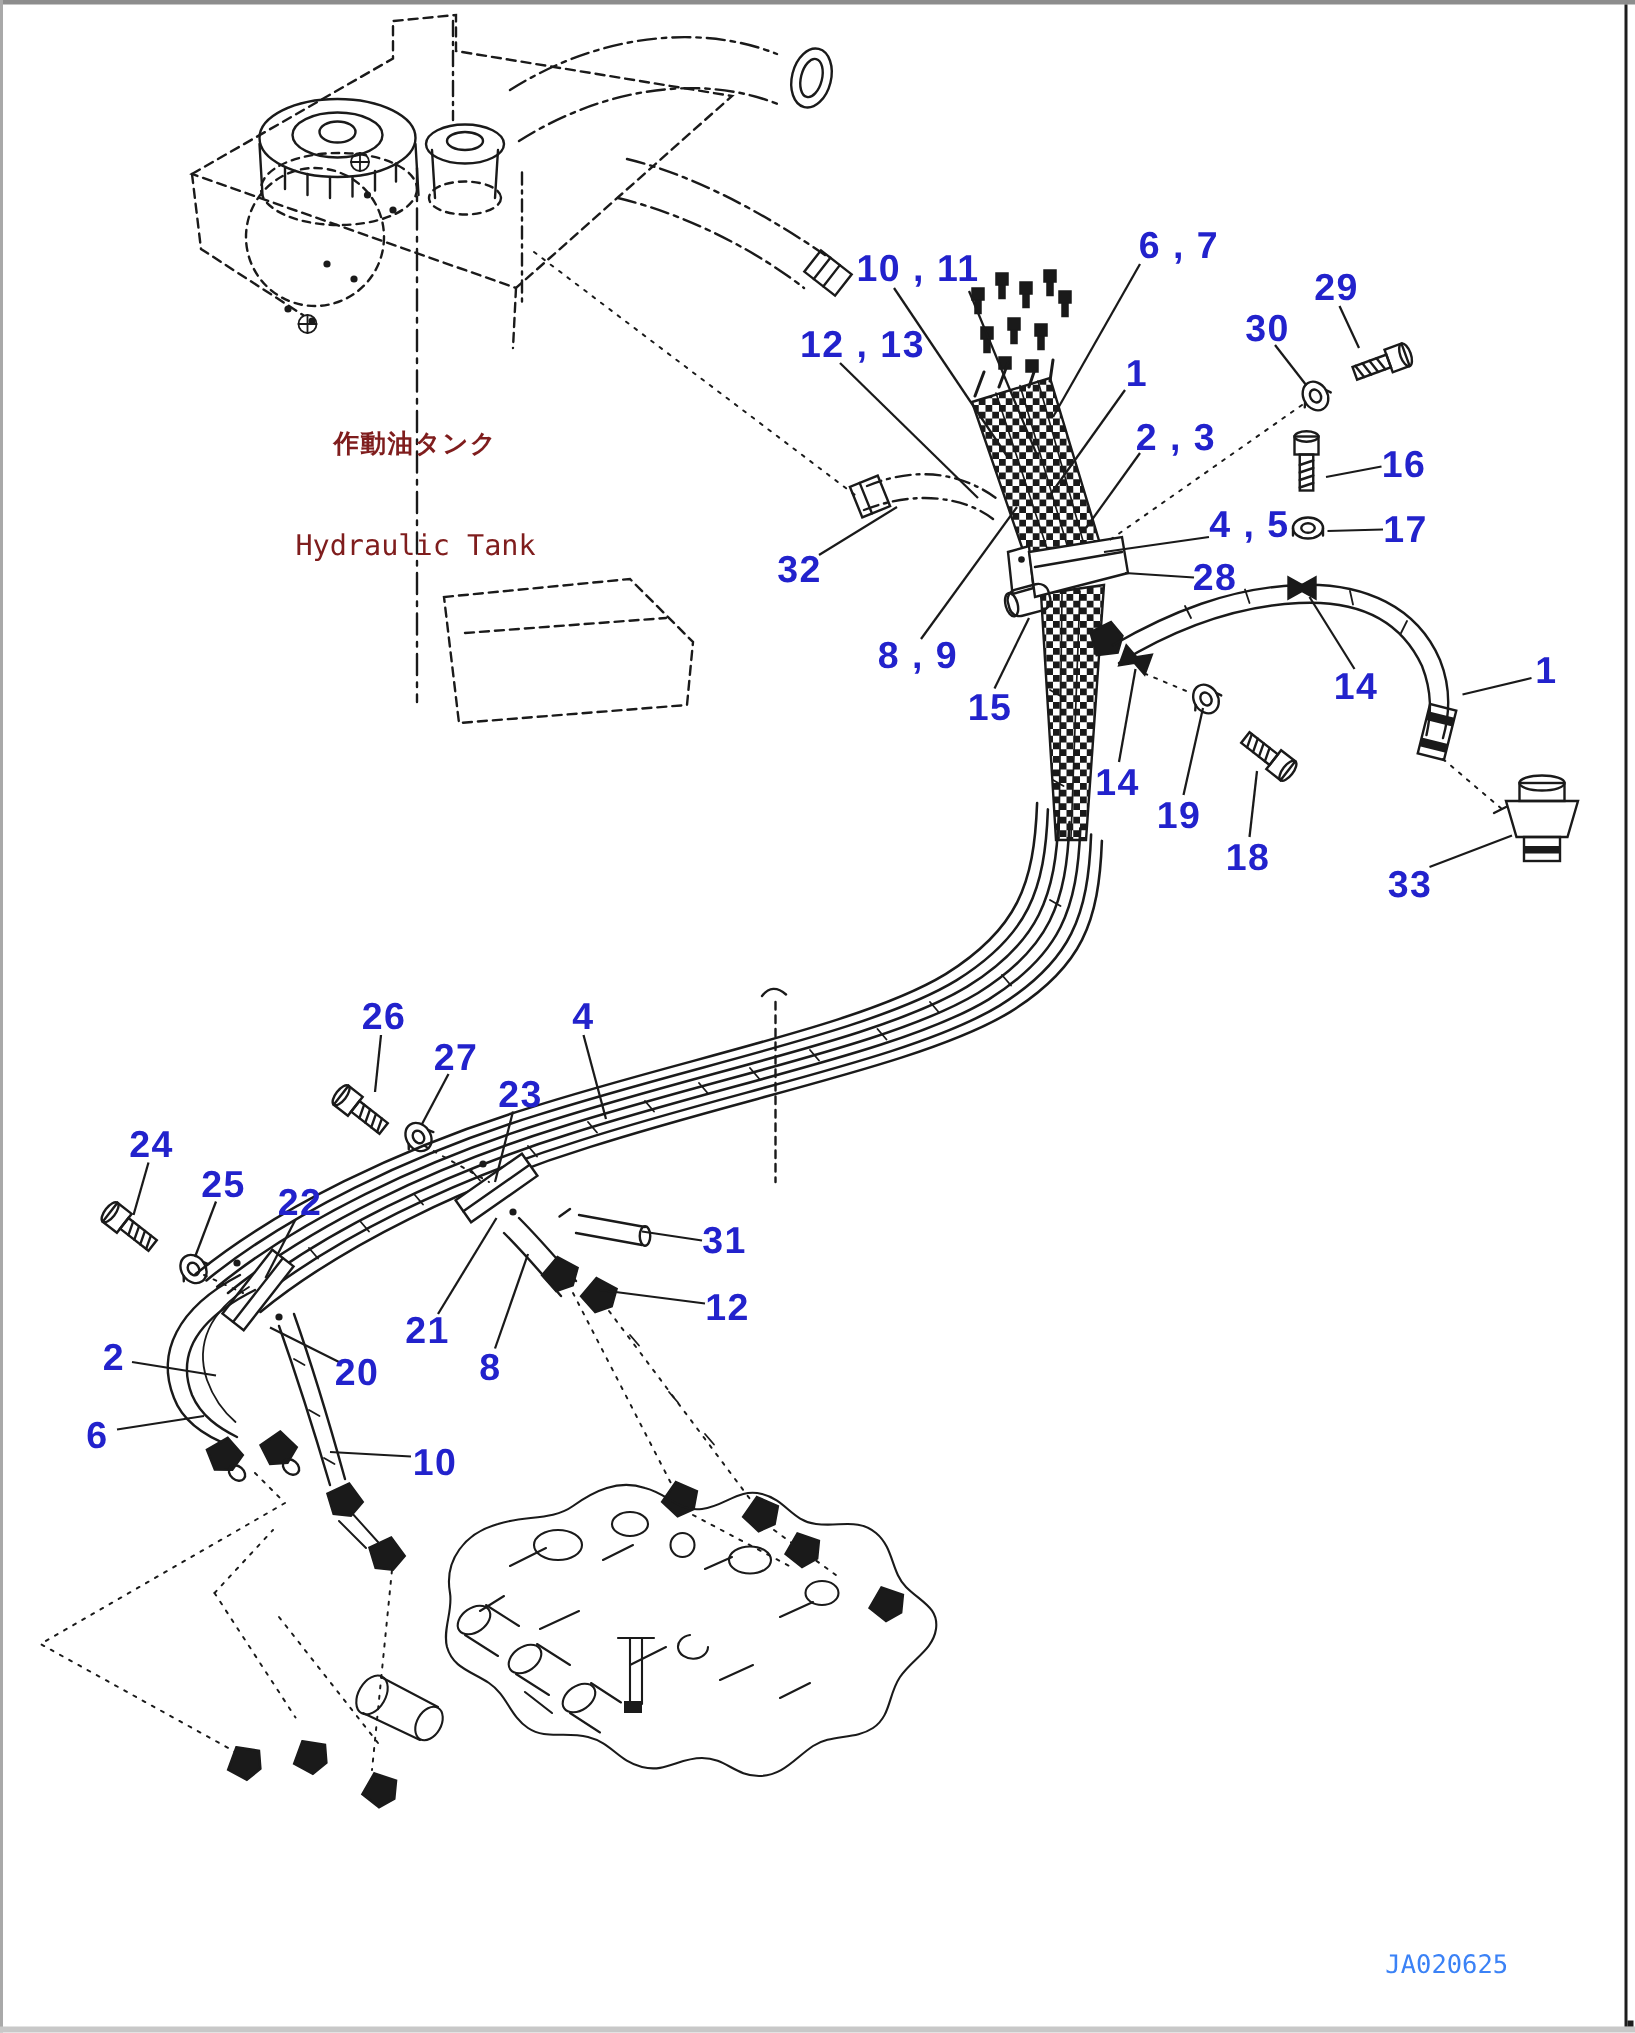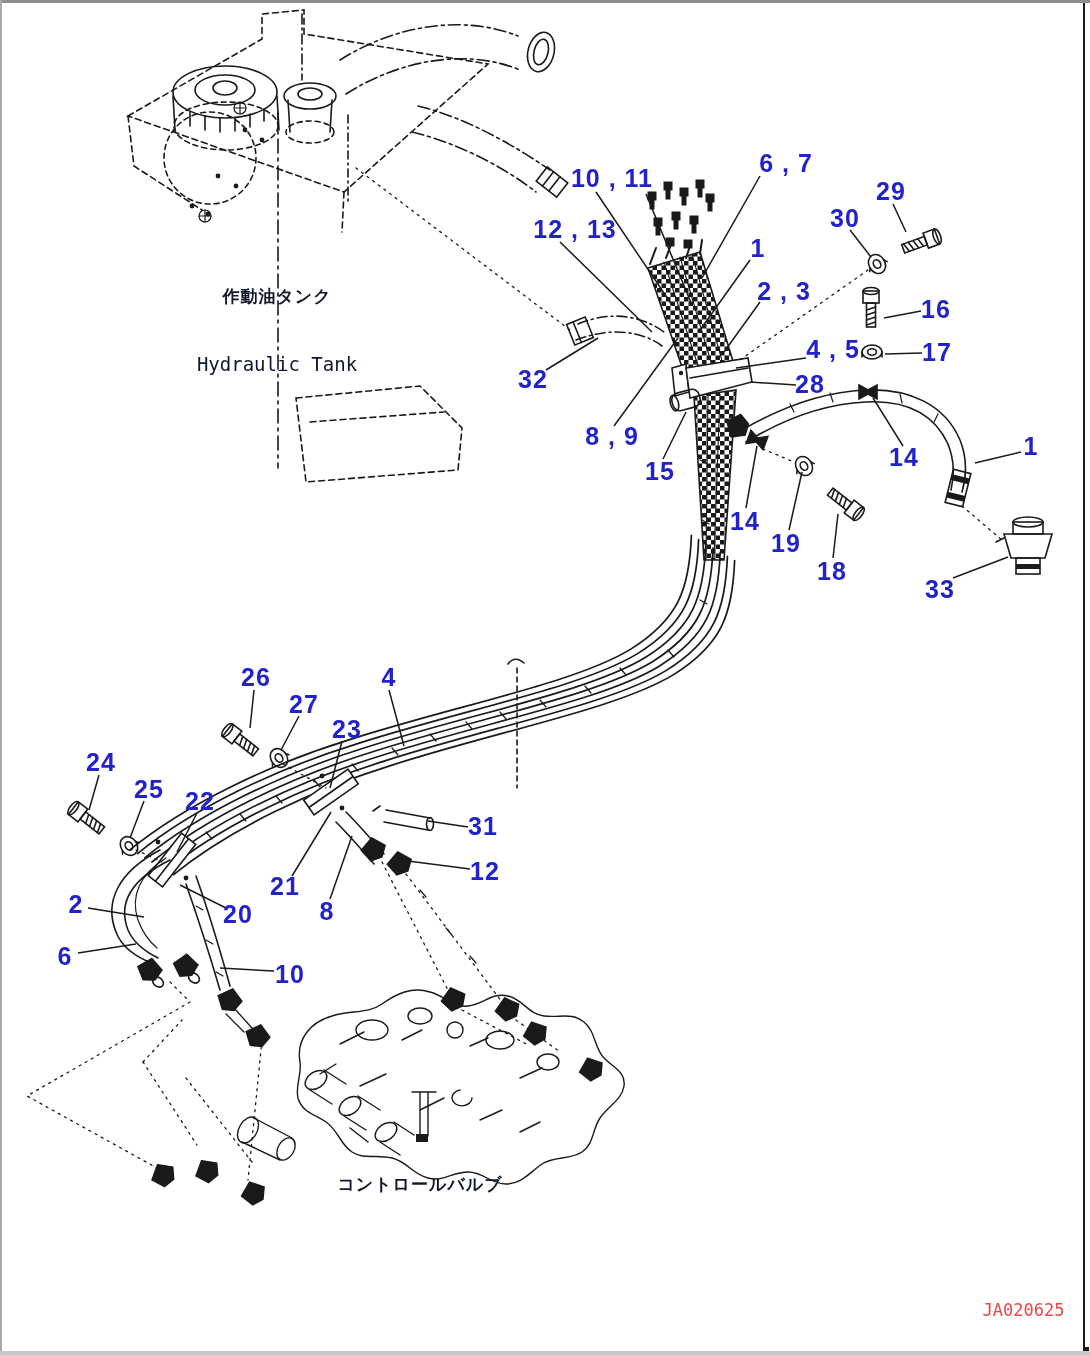--- a/index.html
+++ b/index.html
@@ -10,21 +10,21 @@
   .frame-top{position:absolute;left:0;top:0;width:1090px;height:3px;}
   .frame-left{position:absolute;left:0;top:0;width:2px;height:1355px;}
   .frame-bottom{position:absolute;left:0;top:1351px;width:1090px;height:4px;}
   .frame-right{position:absolute;left:1083px;top:3px;width:2px;height:1348px;}
   .corner-dot{position:absolute;left:1085px;top:1347px;width:4px;height:4px;}
 
   svg.art{position:absolute;left:0;top:0;}
   .callout{font:bold 25px "Liberation Sans",sans-serif;letter-spacing:1px;}
   .leader{fill:none;}
 
-  .comp-label{position:absolute;text-align:center;color:#0f172a;}
+  .comp-label{position:absolute;text-align:center;color:#7f1d1d;}
   .comp-label .jp{font:bold 17px "DejaVu Sans","DejaVu Sans Mono",sans-serif;letter-spacing:1px;display:block;line-height:24px;}
   .comp-label .en{font:19px "DejaVu Sans Mono","Liberation Mono",monospace;letter-spacing:0px;display:block;line-height:24px;margin-top:44px;}
   .drawing-number{position:absolute;font:17px "DejaVu Sans Mono","Liberation Mono",monospace;
                   letter-spacing:0px;text-align:center;}
 </style>
 </head>
 <body>
 
 <div class="stage">
 
@@ -439,23 +439,22 @@
         <text x="65" y="965" class="callout" fill="#2222cc" text-anchor="middle">6</text>
         <text x="290" y="983" class="callout" fill="#2222cc" text-anchor="middle">10</text>
       </g>
   </svg>
 
   <div class="comp-label" style="left:127px;top:284px;width:300px;">
     <span class="jp">作動油タンク</span>
     <span class="en">Hydraulic Tank</span>
   </div>
   <div class="comp-label" style="left:260px;top:1172px;width:320px;">
-    <span class="jp">コントロールバルブ</span>
   </div>
 
-  <div class="drawing-number" style="left: 961px; top: 1300px; width: 125px; color: #ef4444;">JA020625</div>
+  <div class="drawing-number" style="left: 902px; top: 1300px; width: 125px; color: #3b82f6;">JA020625</div>
 
   <div class="frame-top" style="background: rgb(141, 141, 141);"></div>
   <div class="frame-left" style="background: rgb(169, 169, 169);"></div>
   <div class="frame-bottom" style="background: rgb(200, 200, 200);"></div>
   <div class="frame-right" style="background: rgb(28, 28, 28);"></div>
   <div class="corner-dot" style="background: rgb(28, 28, 28);"></div>
 </div>
 
 </body></html>

